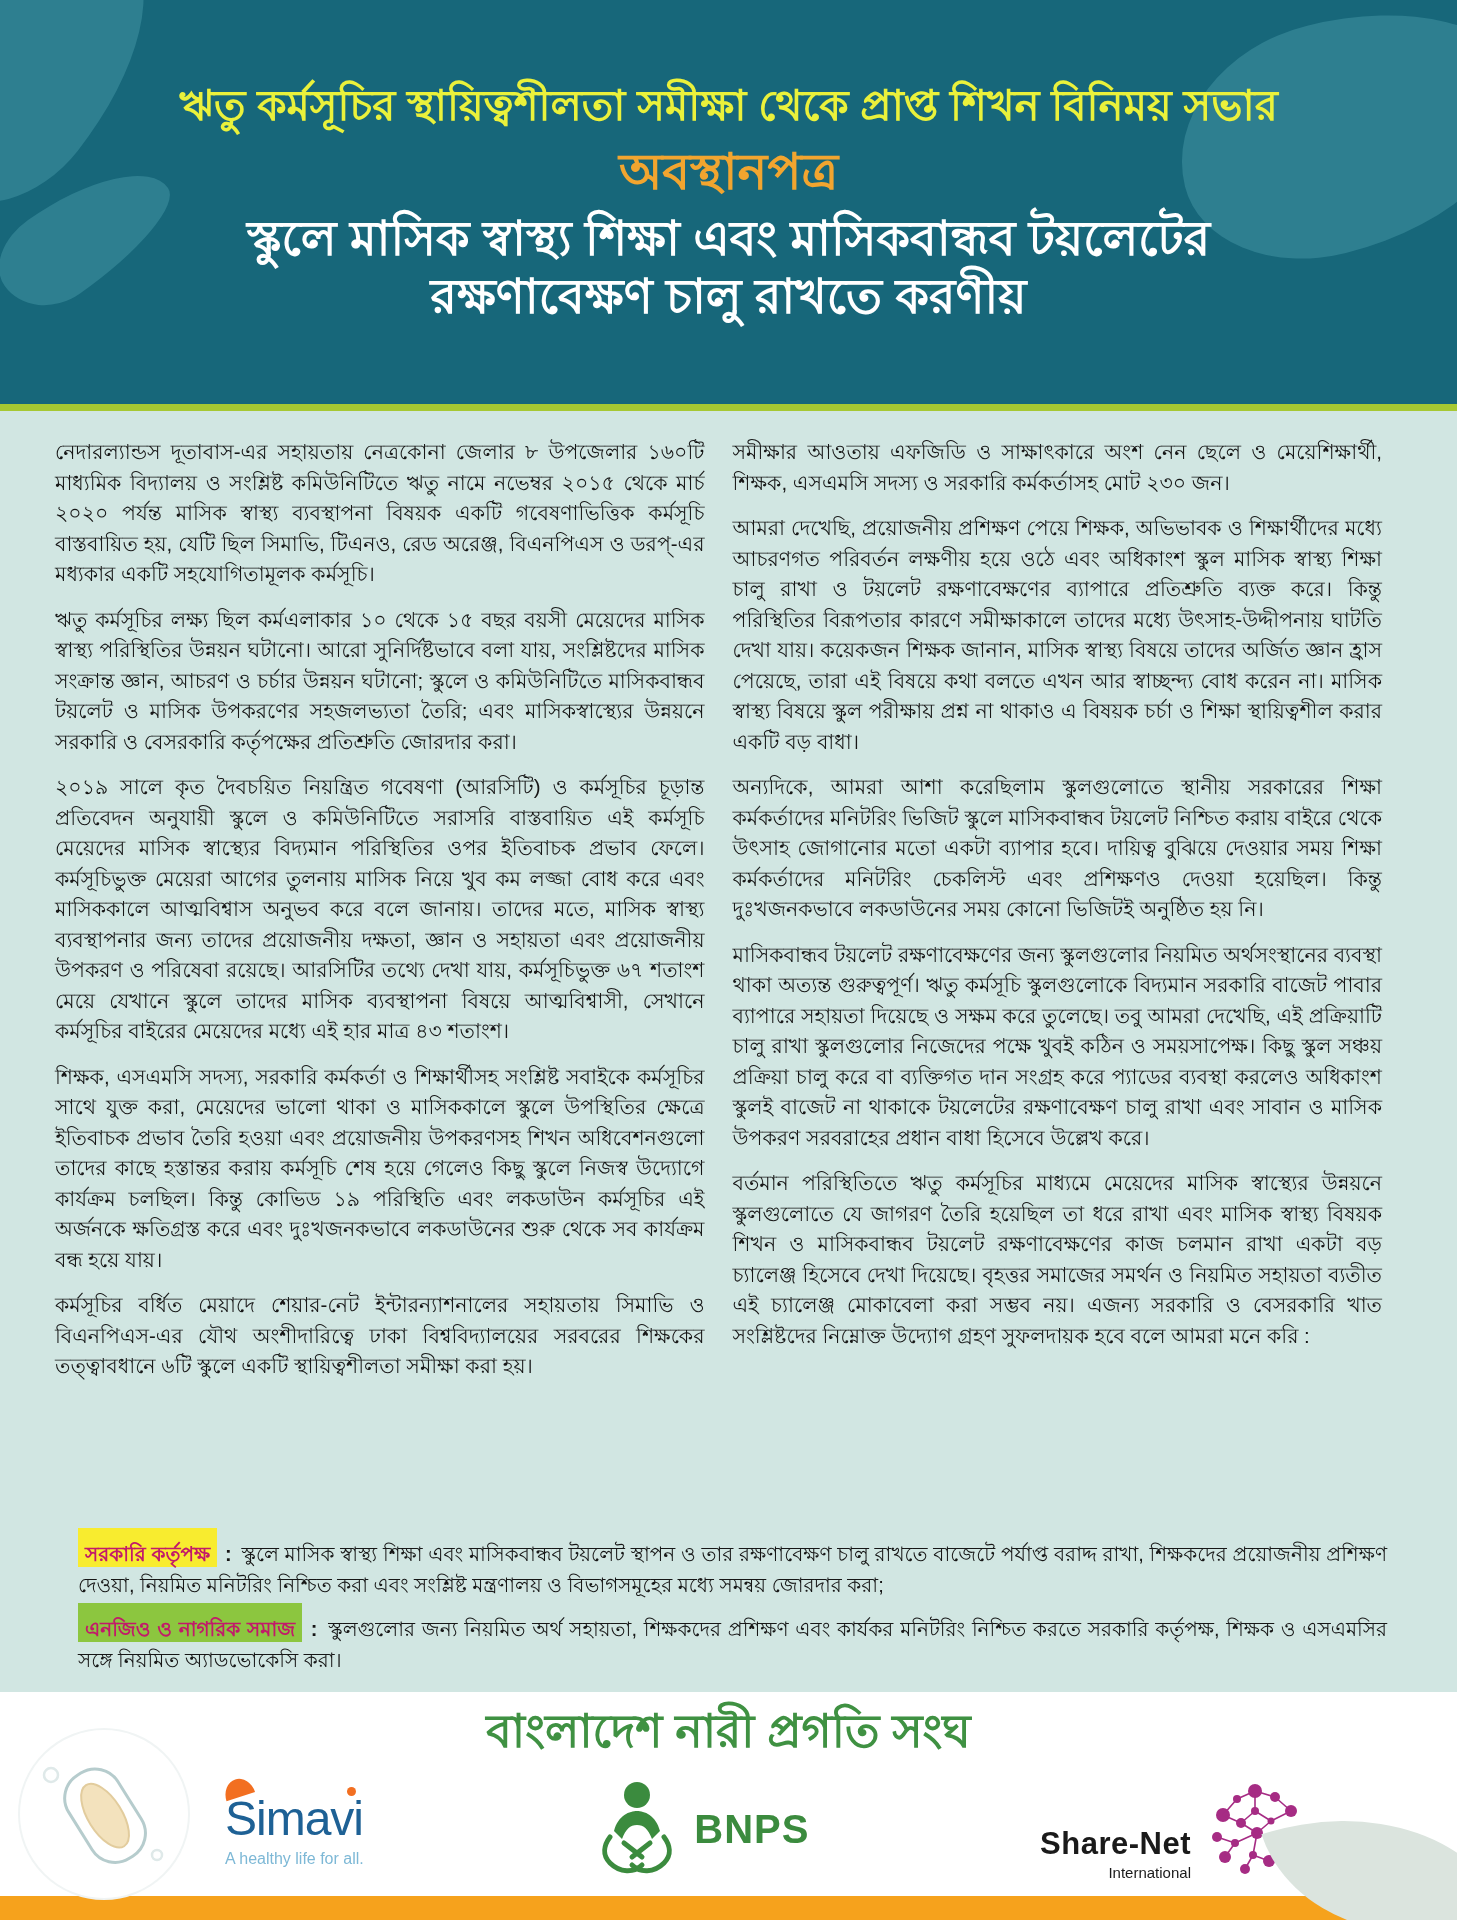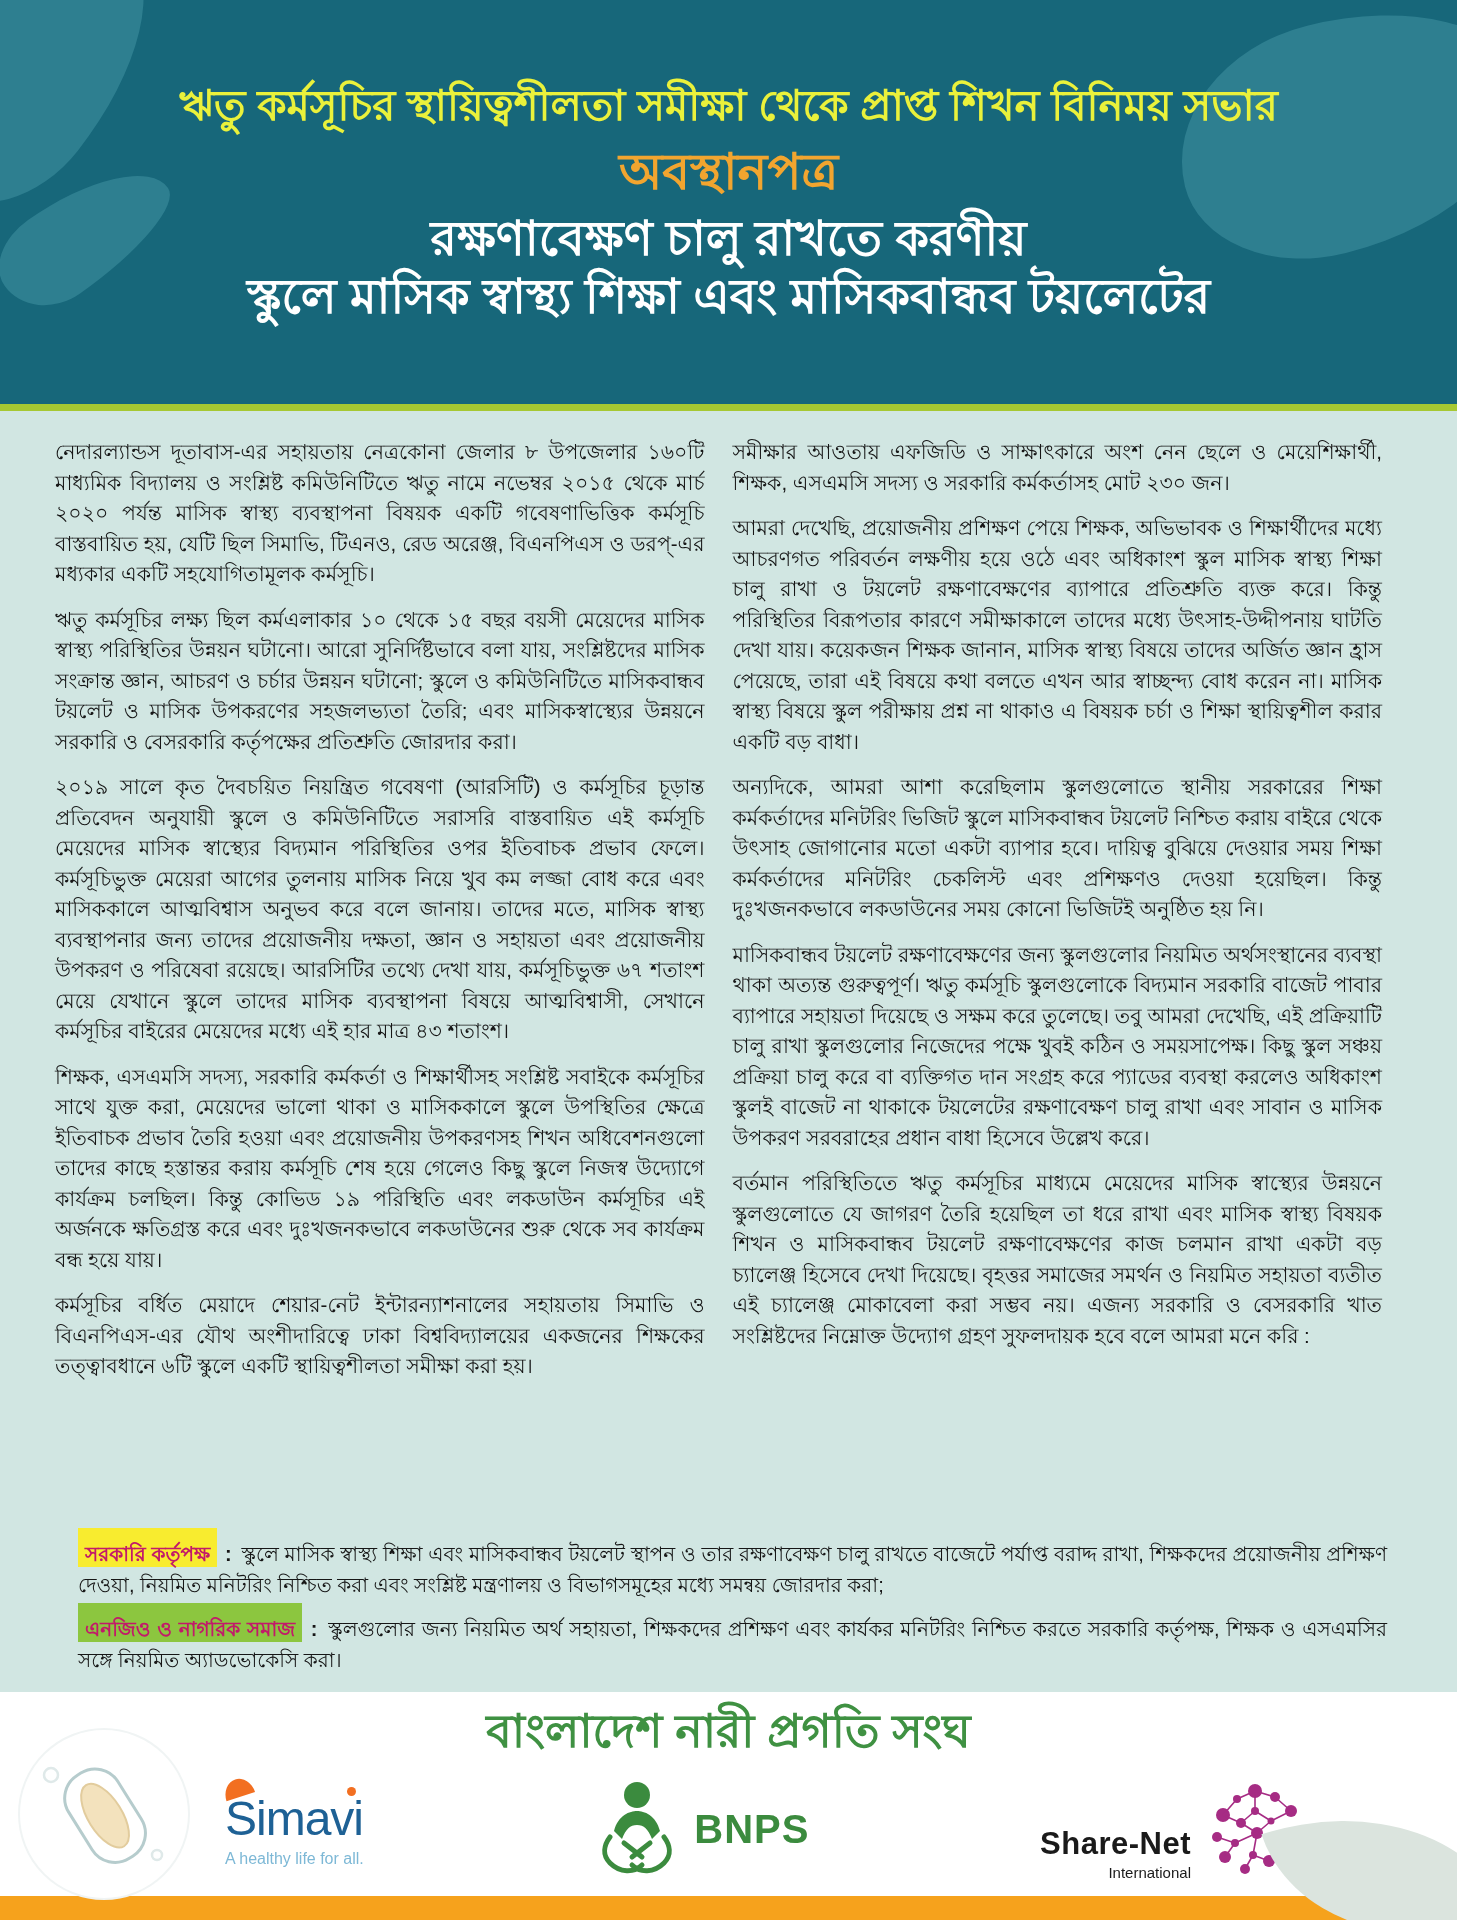--- a/index.html
+++ b/index.html
@@ -106,35 +106,35 @@
 
 <div class="page">
 
   <header class="header">
     <div class="petal-a"></div>
     <div class="petal-b"></div>
     <div class="blob-right"></div>
     <div class="header-title">ঋতু কর্মসূচির স্থায়িত্বশীলতা সমীক্ষা থেকে প্রাপ্ত শিখন বিনিময় সভার</div>
     <div class="header-subtitle">অবস্থানপত্র</div>
     <div class="header-heading">
+      <div>স্কুলে মাসিক স্বাস্থ্য শিক্ষা এবং মাসিকবান্ধব টয়লেটের</div>
       <div>রক্ষণাবেক্ষণ চালু রাখতে করণীয়</div>
-      <div>স্কুলে মাসিক স্বাস্থ্য শিক্ষা এবং মাসিকবান্ধব টয়লেটের</div>
     </div>
   </header>
 
   <div class="divider"></div>
 
   <main class="content">
     <div class="columns">
       <div class="column">
         <p class="body-par">নেদারল্যান্ডস দূতাবাস-এর সহায়তায় নেত্রকোনা জেলার ৮ উপজেলার ১৬০টি মাধ্যমিক বিদ্যালয় ও সংশ্লিষ্ট কমিউনিটিতে ঋতু নামে নভেম্বর ২০১৫ থেকে মার্চ ২০২০ পর্যন্ত মাসিক স্বাস্থ্য ব্যবস্থাপনা বিষয়ক একটি গবেষণাভিত্তিক কর্মসূচি বাস্তবায়িত হয়, যেটি ছিল সিমাভি, টিএনও, রেড অরেঞ্জ, বিএনপিএস ও ডরপ্‌-এর মধ্যকার একটি সহযোগিতামূলক কর্মসূচি।</p>
         <p class="body-par">ঋতু কর্মসূচির লক্ষ্য ছিল কর্মএলাকার ১০ থেকে ১৫ বছর বয়সী মেয়েদের মাসিক স্বাস্থ্য পরিস্থিতির উন্নয়ন ঘটানো। আরো সুনির্দিষ্টভাবে বলা যায়, সংশ্লিষ্টদের মাসিক সংক্রান্ত জ্ঞান, আচরণ ও চর্চার উন্নয়ন ঘটানো; স্কুলে ও কমিউনিটিতে মাসিকবান্ধব টয়লেট ও মাসিক উপকরণের সহজলভ্যতা তৈরি; এবং মাসিকস্বাস্থ্যের উন্নয়নে সরকারি ও বেসরকারি কর্তৃপক্ষের প্রতিশ্রুতি জোরদার করা।</p>
         <p class="body-par">২০১৯ সালে কৃত দৈবচয়িত নিয়ন্ত্রিত গবেষণা (আরসিটি) ও কর্মসূচির চূড়ান্ত প্রতিবেদন অনুযায়ী স্কুলে ও কমিউনিটিতে সরাসরি বাস্তবায়িত এই কর্মসূচি মেয়েদের মাসিক স্বাস্থ্যের বিদ্যমান পরিস্থিতির ওপর ইতিবাচক প্রভাব ফেলে। কর্মসূচিভুক্ত মেয়েরা আগের তুলনায় মাসিক নিয়ে খুব কম লজ্জা বোধ করে এবং মাসিককালে আত্মবিশ্বাস অনুভব করে বলে জানায়। তাদের মতে, মাসিক স্বাস্থ্য ব্যবস্থাপনার জন্য তাদের প্রয়োজনীয় দক্ষতা, জ্ঞান ও সহায়তা এবং প্রয়োজনীয় উপকরণ ও পরিষেবা রয়েছে। আরসিটির তথ্যে দেখা যায়, কর্মসূচিভুক্ত ৬৭ শতাংশ মেয়ে যেখানে স্কুলে তাদের মাসিক ব্যবস্থাপনা বিষয়ে আত্মবিশ্বাসী, সেখানে কর্মসূচির বাইরের মেয়েদের মধ্যে এই হার মাত্র ৪৩ শতাংশ।</p>
         <p class="body-par">শিক্ষক, এসএমসি সদস্য, সরকারি কর্মকর্তা ও শিক্ষার্থীসহ সংশ্লিষ্ট সবাইকে কর্মসূচির সাথে যুক্ত করা, মেয়েদের ভালো থাকা ও মাসিককালে স্কুলে উপস্থিতির ক্ষেত্রে ইতিবাচক প্রভাব তৈরি হওয়া এবং প্রয়োজনীয় উপকরণসহ শিখন অধিবেশনগুলো তাদের কাছে হস্তান্তর করায় কর্মসূচি শেষ হয়ে গেলেও কিছু স্কুলে নিজস্ব উদ্যোগে কার্যক্রম চলছিল। কিন্তু কোভিড ১৯ পরিস্থিতি এবং লকডাউন কর্মসূচির এই অর্জনকে ক্ষতিগ্রস্ত করে এবং দুঃখজনকভাবে লকডাউনের শুরু থেকে সব কার্যক্রম বন্ধ হয়ে যায়।</p>
-        <p class="body-par">কর্মসূচির বর্ধিত মেয়াদে শেয়ার-নেট ইন্টারন্যাশনালের সহায়তায় সিমাভি ও বিএনপিএস-এর যৌথ অংশীদারিত্বে ঢাকা বিশ্ববিদ্যালয়ের একজনের শিক্ষকের তত্ত্বাবধানে ৬টি স্কুলে একটি স্থায়িত্বশীলতা সমীক্ষা করা হয়।</p>
+        <p class="body-par">কর্মসূচির বর্ধিত মেয়াদে শেয়ার-নেট ইন্টারন্যাশনালের সহায়তায় সিমাভি ও বিএনপিএস-এর যৌথ অংশীদারিত্বে ঢাকা বিশ্ববিদ্যালয়ের সরবরের শিক্ষকের তত্ত্বাবধানে ৬টি স্কুলে একটি স্থায়িত্বশীলতা সমীক্ষা করা হয়।</p>
       </div>
       <div class="column">
         <p class="body-par">সমীক্ষার আওতায় এফজিডি ও সাক্ষাৎকারে অংশ নেন ছেলে ও মেয়েশিক্ষার্থী, শিক্ষক, এসএমসি সদস্য ও সরকারি কর্মকর্তাসহ মোট ২৩০ জন।</p>
         <p class="body-par">আমরা দেখেছি, প্রয়োজনীয় প্রশিক্ষণ পেয়ে শিক্ষক, অভিভাবক ও শিক্ষার্থীদের মধ্যে আচরণগত পরিবর্তন লক্ষণীয় হয়ে ওঠে এবং অধিকাংশ স্কুল মাসিক স্বাস্থ্য শিক্ষা চালু রাখা ও টয়লেট রক্ষণাবেক্ষণের ব্যাপারে প্রতিশ্রুতি ব্যক্ত করে। কিন্তু পরিস্থিতির বিরূপতার কারণে সমীক্ষাকালে তাদের মধ্যে উৎসাহ-উদ্দীপনায় ঘাটতি দেখা যায়। কয়েকজন শিক্ষক জানান, মাসিক স্বাস্থ্য বিষয়ে তাদের অর্জিত জ্ঞান হ্রাস পেয়েছে, তারা এই বিষয়ে কথা বলতে এখন আর স্বাচ্ছন্দ্য বোধ করেন না। মাসিক স্বাস্থ্য বিষয়ে স্কুল পরীক্ষায় প্রশ্ন না থাকাও এ বিষয়ক চর্চা ও শিক্ষা স্থায়িত্বশীল করার একটি বড় বাধা।</p>
         <p class="body-par">অন্যদিকে, আমরা আশা করেছিলাম স্কুলগুলোতে স্থানীয় সরকারের শিক্ষা কর্মকর্তাদের মনিটরিং ভিজিট স্কুলে মাসিকবান্ধব টয়লেট নিশ্চিত করায় বাইরে থেকে উৎসাহ জোগানোর মতো একটা ব্যাপার হবে। দায়িত্ব বুঝিয়ে দেওয়ার সময় শিক্ষা কর্মকর্তাদের মনিটরিং চেকলিস্ট এবং প্রশিক্ষণও দেওয়া হয়েছিল। কিন্তু দুঃখজনকভাবে লকডাউনের সময় কোনো ভিজিটই অনুষ্ঠিত হয় নি।</p>
         <p class="body-par">মাসিকবান্ধব টয়লেট রক্ষণাবেক্ষণের জন্য স্কুলগুলোর নিয়মিত অর্থসংস্থানের ব্যবস্থা থাকা অত্যন্ত গুরুত্বপূর্ণ। ঋতু কর্মসূচি স্কুলগুলোকে বিদ্যমান সরকারি বাজেট পাবার ব্যাপারে সহায়তা দিয়েছে ও সক্ষম করে তুলেছে। তবু আমরা দেখেছি, এই প্রক্রিয়াটি চালু রাখা স্কুলগুলোর নিজেদের পক্ষে খুবই কঠিন ও সময়সাপেক্ষ। কিছু স্কুল সঞ্চয় প্রক্রিয়া চালু করে বা ব্যক্তিগত দান সংগ্রহ করে প্যাডের ব্যবস্থা করলেও অধিকাংশ স্কুলই বাজেট না থাকাকে টয়লেটের রক্ষণাবেক্ষণ চালু রাখা এবং সাবান ও মাসিক উপকরণ সরবরাহের প্রধান বাধা হিসেবে উল্লেখ করে।</p>
         <p class="body-par">বর্তমান পরিস্থিতিতে ঋতু কর্মসূচির মাধ্যমে মেয়েদের মাসিক স্বাস্থ্যের উন্নয়নে স্কুলগুলোতে যে জাগরণ তৈরি হয়েছিল তা ধরে রাখা এবং মাসিক স্বাস্থ্য বিষয়ক শিখন ও মাসিকবান্ধব টয়লেট রক্ষণাবেক্ষণের কাজ চলমান রাখা একটা বড় চ্যালেঞ্জ হিসেবে দেখা দিয়েছে। বৃহত্তর সমাজের সমর্থন ও নিয়মিত সহায়তা ব্যতীত এই চ্যালেঞ্জ মোকাবেলা করা সম্ভব নয়। এজন্য সরকারি ও বেসরকারি খাত সংশ্লিষ্টদের নিম্নোক্ত উদ্যোগ গ্রহণ সুফলদায়ক হবে বলে আমরা মনে করি :</p>
       </div>
     </div>
 

